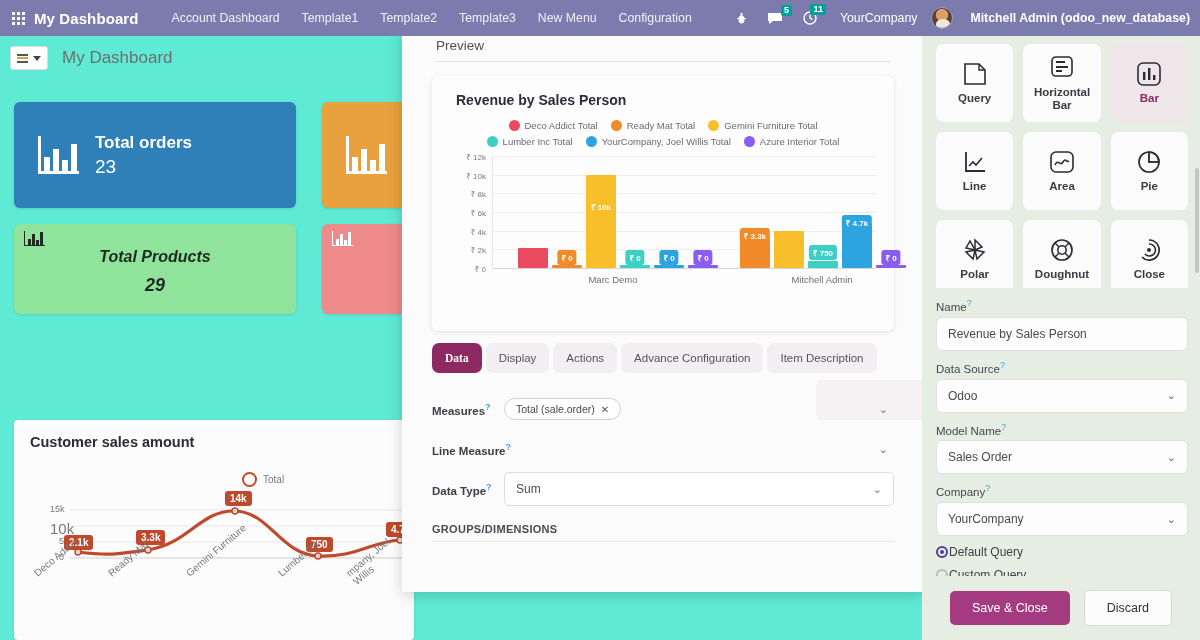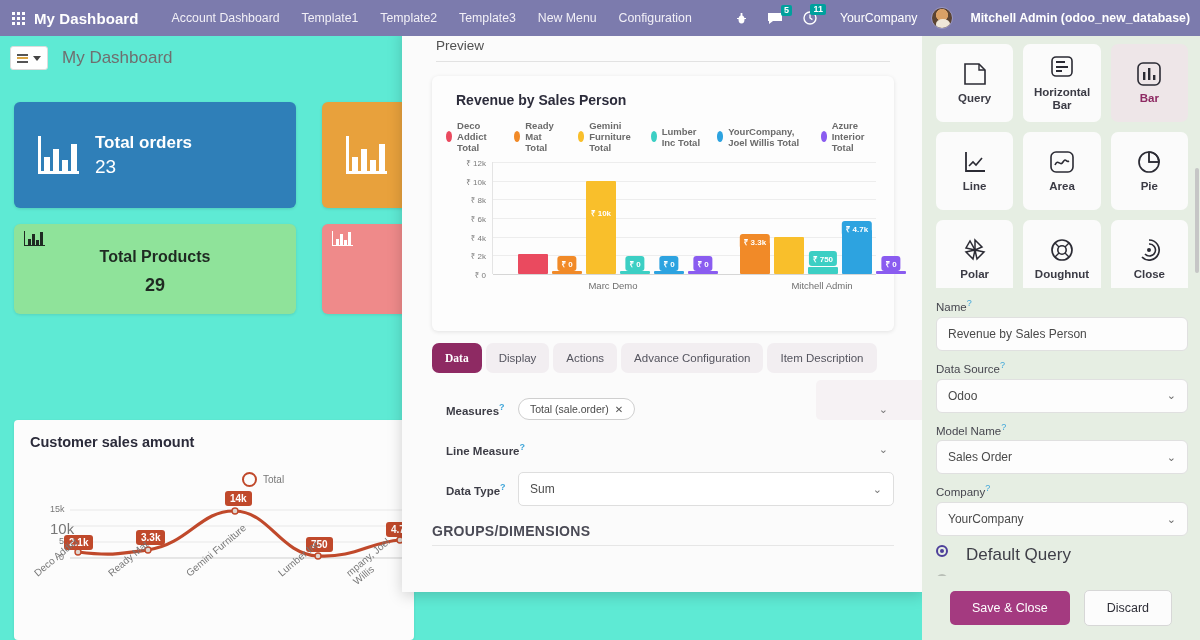--- a/index.html
+++ b/index.html
@@ -63,21 +63,21 @@
   .tile.blue { background: #2f7fb8; }
   .tile.orange { background: #e8a13c; }
   .tile-txt .t1 { font-size: 17px; font-weight: 700; line-height: 23px; }
   .tile-txt .t2 { font-size: 19px; font-weight: 400; line-height: 26px; }
 
   .tiles-row2 { display: flex; gap: 26px; padding: 16px 0 0 14px; }
   .tile2 { width: 282px; height: 90px; border-radius: 6px; position: relative; box-shadow: 0 1px 3px rgba(0,0,0,.1);}
   .tile2.green { background: #8fe39a; color: #1f2a22; }
   .tile2.red { background: #ef8a8a; color: #fff; }
   .tile2 .mini { position: absolute; top: 7px; left: 10px; }
-  .tile2 .ctr { position: absolute; top: 24px; left: 0; width: 100%; text-align: center; }
+  .tile2 .ctr { position: absolute; top: 24px; left: 0; width: 100%; text-align: center; font-style: italic; }
   .tile2 .ctr .a { font-size: 16px; font-weight: 700; }
   .tile2 .ctr .b { font-size: 18px; font-weight: 700; margin-top: 9px; }
 
   .bar-ico { display: flex; align-items: flex-end; gap: 2px; height: 26px; border-left: 2.5px solid currentColor; border-bottom: 2.5px solid currentColor; padding: 0 2px 0 3px; }
   .bar-ico i { display: block; width: 4px; background: currentColor; }
   .bar-ico.big { height: 38px; gap: 3px; border-width: 3px; }
   .bar-ico.big i { width: 6px; }
   .bar-ico.sm { height: 15px; gap: 1.5px; border-left-width: 1.5px; border-bottom-width: 1.5px;}
   .bar-ico.sm i { width: 2.5px; }
 
@@ -97,21 +97,21 @@
   }
   .modal-head { padding: 10px 0 0 34px; font-size: 13.5px; color: #515151; }
   .modal-rule { margin: 8px 34px 0 34px; border-top: 1px solid #e2e2e2; }
 
   .preview-card {
     margin: 14px 30px 0 30px; background: #fdfdfd; border-radius: 6px;
     box-shadow: 0 1px 4px rgba(0,0,0,.10); padding: 12px 14px 10px 14px; height: 255px;
   }
   .pc-title { font-size: 14px; font-weight: 700; color: #2c2c3b; margin: 4px 0 0 10px;}
 
-  .legend { margin-top: 12px; display: flex; flex-direction: row; align-items: center; gap: 5px; font-weight: bold; }
+  .legend { margin-top: 12px; display: flex; flex-direction: column; align-items: center; gap: 5px; }
   .legend-row { display: flex; gap: 13px; align-items: center; }
   .legend-item { display: flex; align-items: center; gap: 5px; font-size: 9.5px; color: #6b6b6b; }
   .dot { width: 11px; height: 11px; border-radius: 50%; display: block; }
 
   .plot { position: relative; margin-top: 9px; height: 135px; }
   .y-axis { position: absolute; left: 0; top: 0; width: 44px; height: 112px; }
   .y-tick { position: absolute; right: 4px; font-size: 8px; color: #7a7a7a; transform: translateY(-50%); white-space: nowrap;}
   .grid-area { position: absolute; left: 46px; right: 4px; top: 0; height: 112px; border-left: 1px solid #e4e4e4;}
   .gl { position: absolute; left: 0; right: 0; border-top: 1px solid #ededed; }
   .gl.base { border-top: 1px solid #d6d6d6; }
@@ -125,33 +125,33 @@
   .xlab { position: absolute; transform: translateX(-50%); white-space: nowrap; }
 
   .tabs { display: flex; gap: 4px; margin: 12px 0 0 30px; background: transparent; align-items: center;}
   .tab {
     font-size: 11.5px; color: #55555f; padding: 9px 13px; border-radius: 7px;
     background: #f2eef1; white-space: nowrap;
   }
   .tab.active { background: #8e2a63; color: #fff; font-weight: 600; font-family: Liberation Serif, serif; }
   .tabs-bg { position: absolute; left: 414px; top: 352px; width: 480px; height: 40px; background: #f6f2f4; border-radius: 5px; z-index: 0;}
 
-  .form-area { padding: 16px 30px 0 44px; }
+  .form-area { padding: 16px 30px 0 30px; }
   .frow { display: flex; align-items: center; min-height: 40px; }
   .flabel { width: 72px; font-size: 11.5px; font-weight: 700; color: #3d3d46; flex: none; }
   .flabel sup { color: #3da5d9; font-size: 9px; }
   .fctl { flex: 1; position: relative; }
   .pill-wrap { border: 1px solid #cfcfcf; border-radius: 16px; display: inline-flex; align-items: center; gap: 6px; padding: 4px 11px; font-size: 10.5px; color: #4a4a4a; background:#fff;}
   .pill-x { font-size: 10px; color: #555; }
   .chev { position: absolute; right: 6px; top: 50%; transform: translateY(-50%); color: #777; font-size: 11px; }
   .select-box {
     border: 1px solid #dedede; border-radius: 5px; background: #fff; height: 34px;
     display: flex; align-items: center; padding: 0 11px; font-size: 12px; color: #4c4c4c;
   }
-  .groups-title { margin: 14px 30px 0 30px; font-size: 14px; font-weight: 700; color: #4a4a55; letter-spacing: .3px;}
+  .groups-title { margin: 14px 30px 0 30px; font-size: 11px; font-weight: 700; color: #4a4a55; letter-spacing: .3px;}
   .groups-rule { margin: 6px 30px 0 30px; border-top: 1px solid #e6e6e6; }
 
   
   .right-panel {
     position: absolute; right: 0; top: 36px; width: 278px; height: 604px;
     background: #e6eee3; padding: 8px 12px 0 14px; z-index: 50;
   }
   .type-grid { display: grid; grid-template-columns: repeat(3, 1fr); gap: 10px; position: relative; }
   .type-cell {
     background: #fbfbfb; border-radius: 7px; height: 78px;
@@ -166,21 +166,21 @@
 
   .fields { margin-top: 10px; }
   .fl { font-size: 11.5px; color: #46464f; margin-bottom: 4px; font-weight: 500; }
   .fl sup { color: #3da5d9; font-size: 9px; }
   .finput {
     background: #fdfdfd; border: 1px solid #e0e0e0; border-radius: 6px; height: 34px;
     display: flex; align-items: center; padding: 0 11px; font-size: 12px; color: #4a4a4a;
     margin-bottom: 9px; position: relative;
   }
   .finput .chv { margin-left: auto; color: #6b6b6b; font-size: 11px;}
-  .radio-row { display: flex; gap: 18px; font-size: 17px; color: #3f3f48; margin-top: 3px;}
+  .radio-row { display: flex; align-items: center; gap: 1px; font-size: 12px; color: #3f3f48; margin-top: 3px;}
   .radio { width: 12px; height: 12px; border-radius: 50%; border: 2px solid #6a6a9b; display:block; position: relative;}
   .radio.on { border-color: #4d3f9a; }
   .radio.on:after { content:""; position:absolute; left:2px; top:2px; width:4px; height:4px; border-radius:50%; background:#4d3f9a;}
   .radio.off { border-color: #b9bfb7; }
 
   .actions { position: absolute; right: 0; bottom: 0; width: 278px; height: 64px; display: flex; align-items: center; justify-content: center; gap: 14px; background: #e6eee3; z-index: 55;}
   .btn-primary { background: #a43a80; color: #fff; border-radius: 5px; padding: 10px 22px; font-size: 12.5px; }
   .btn-secondary { background: #fcfcfc; color: #2f2f38; border: 1px solid #d7d7d7; border-radius: 5px; padding: 10px 22px; font-size: 12.5px;}
 
   svg { display: block; }

